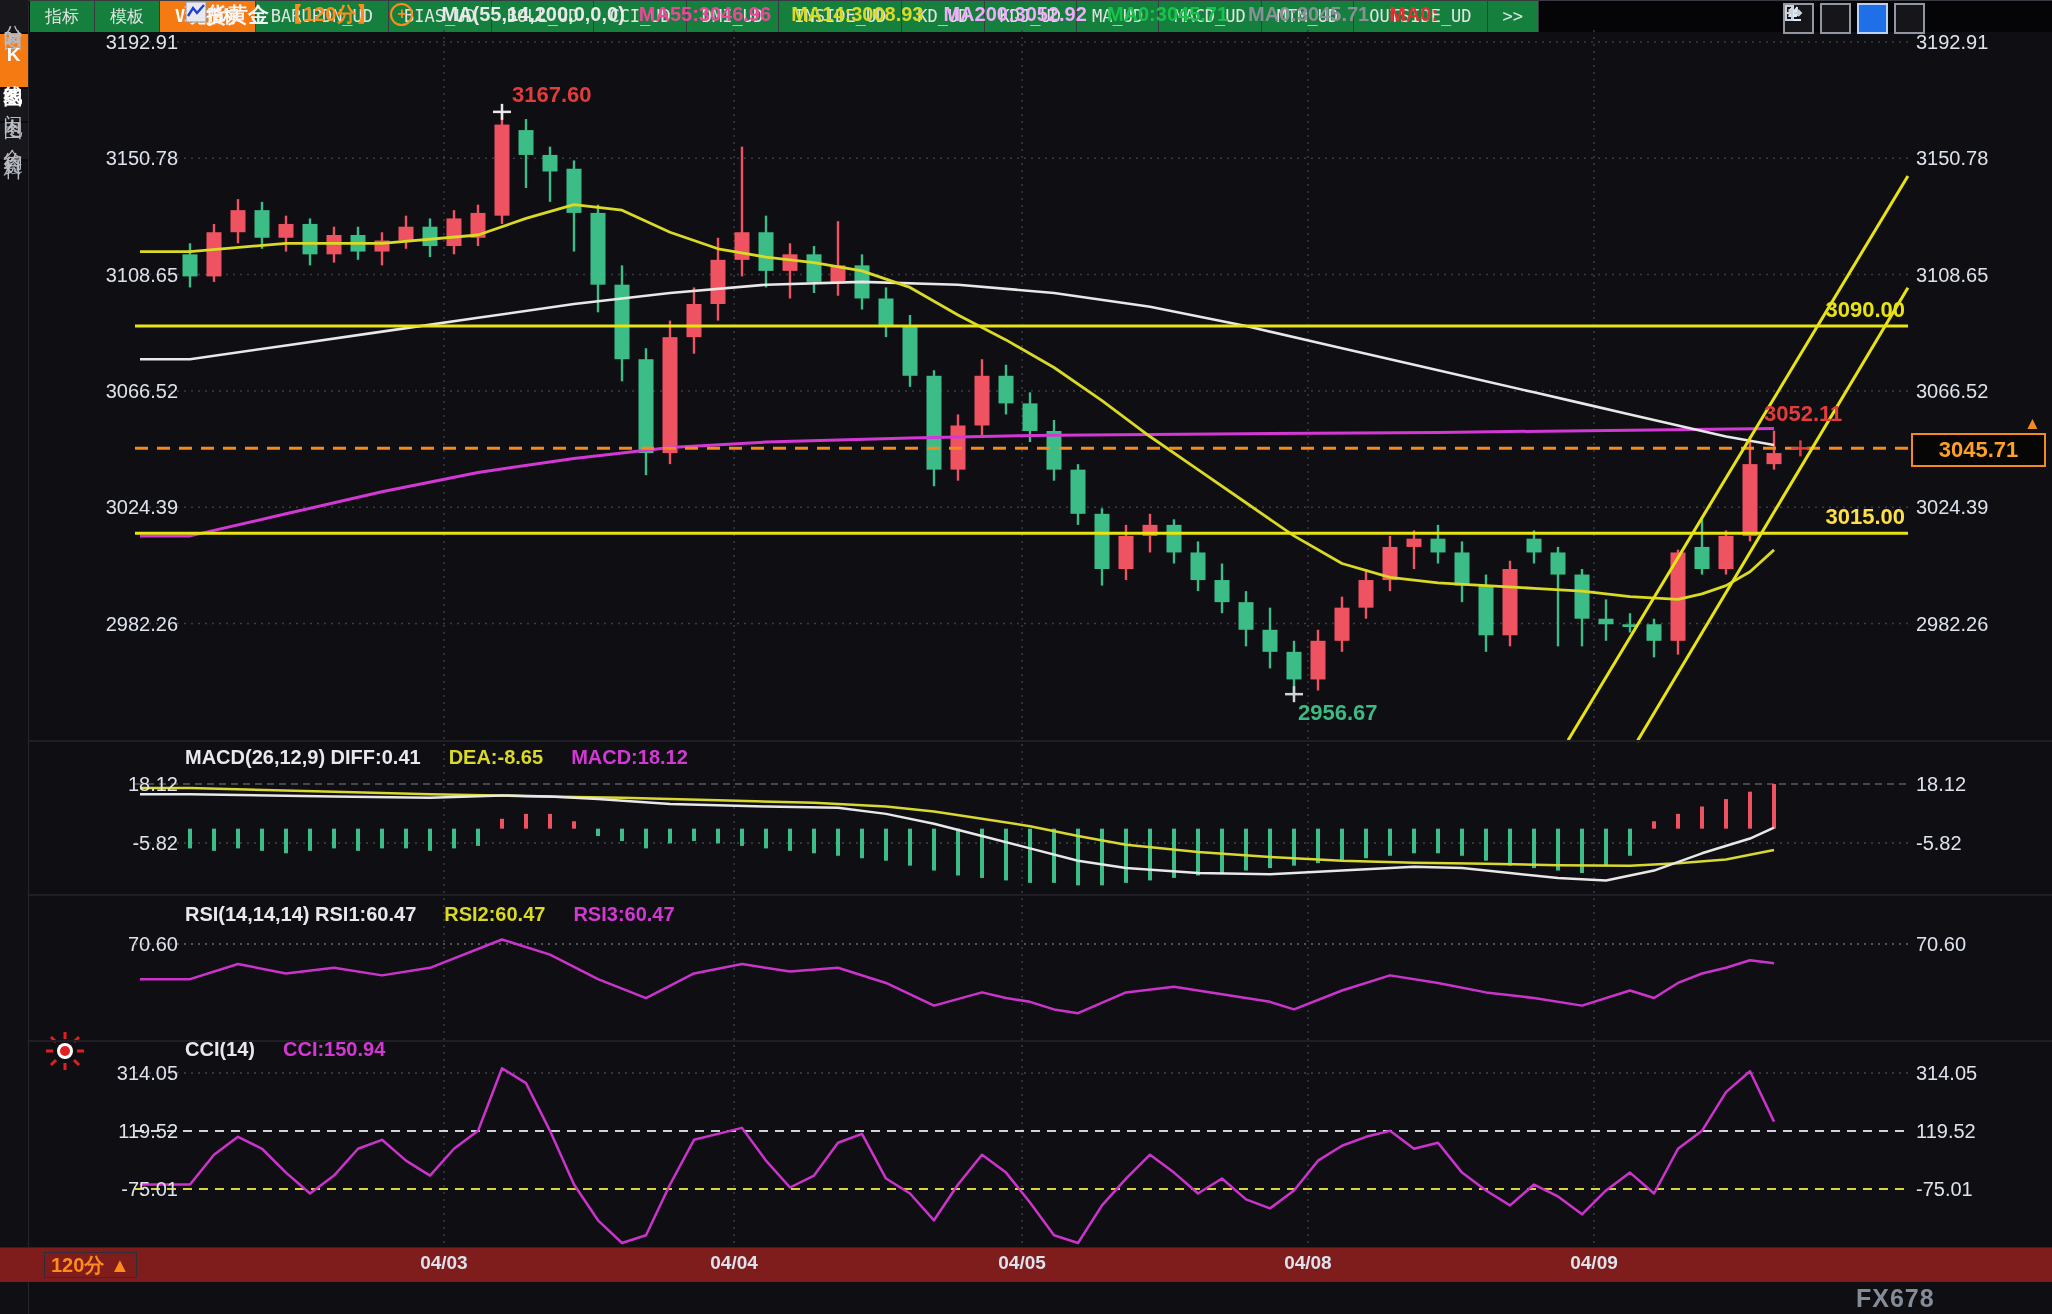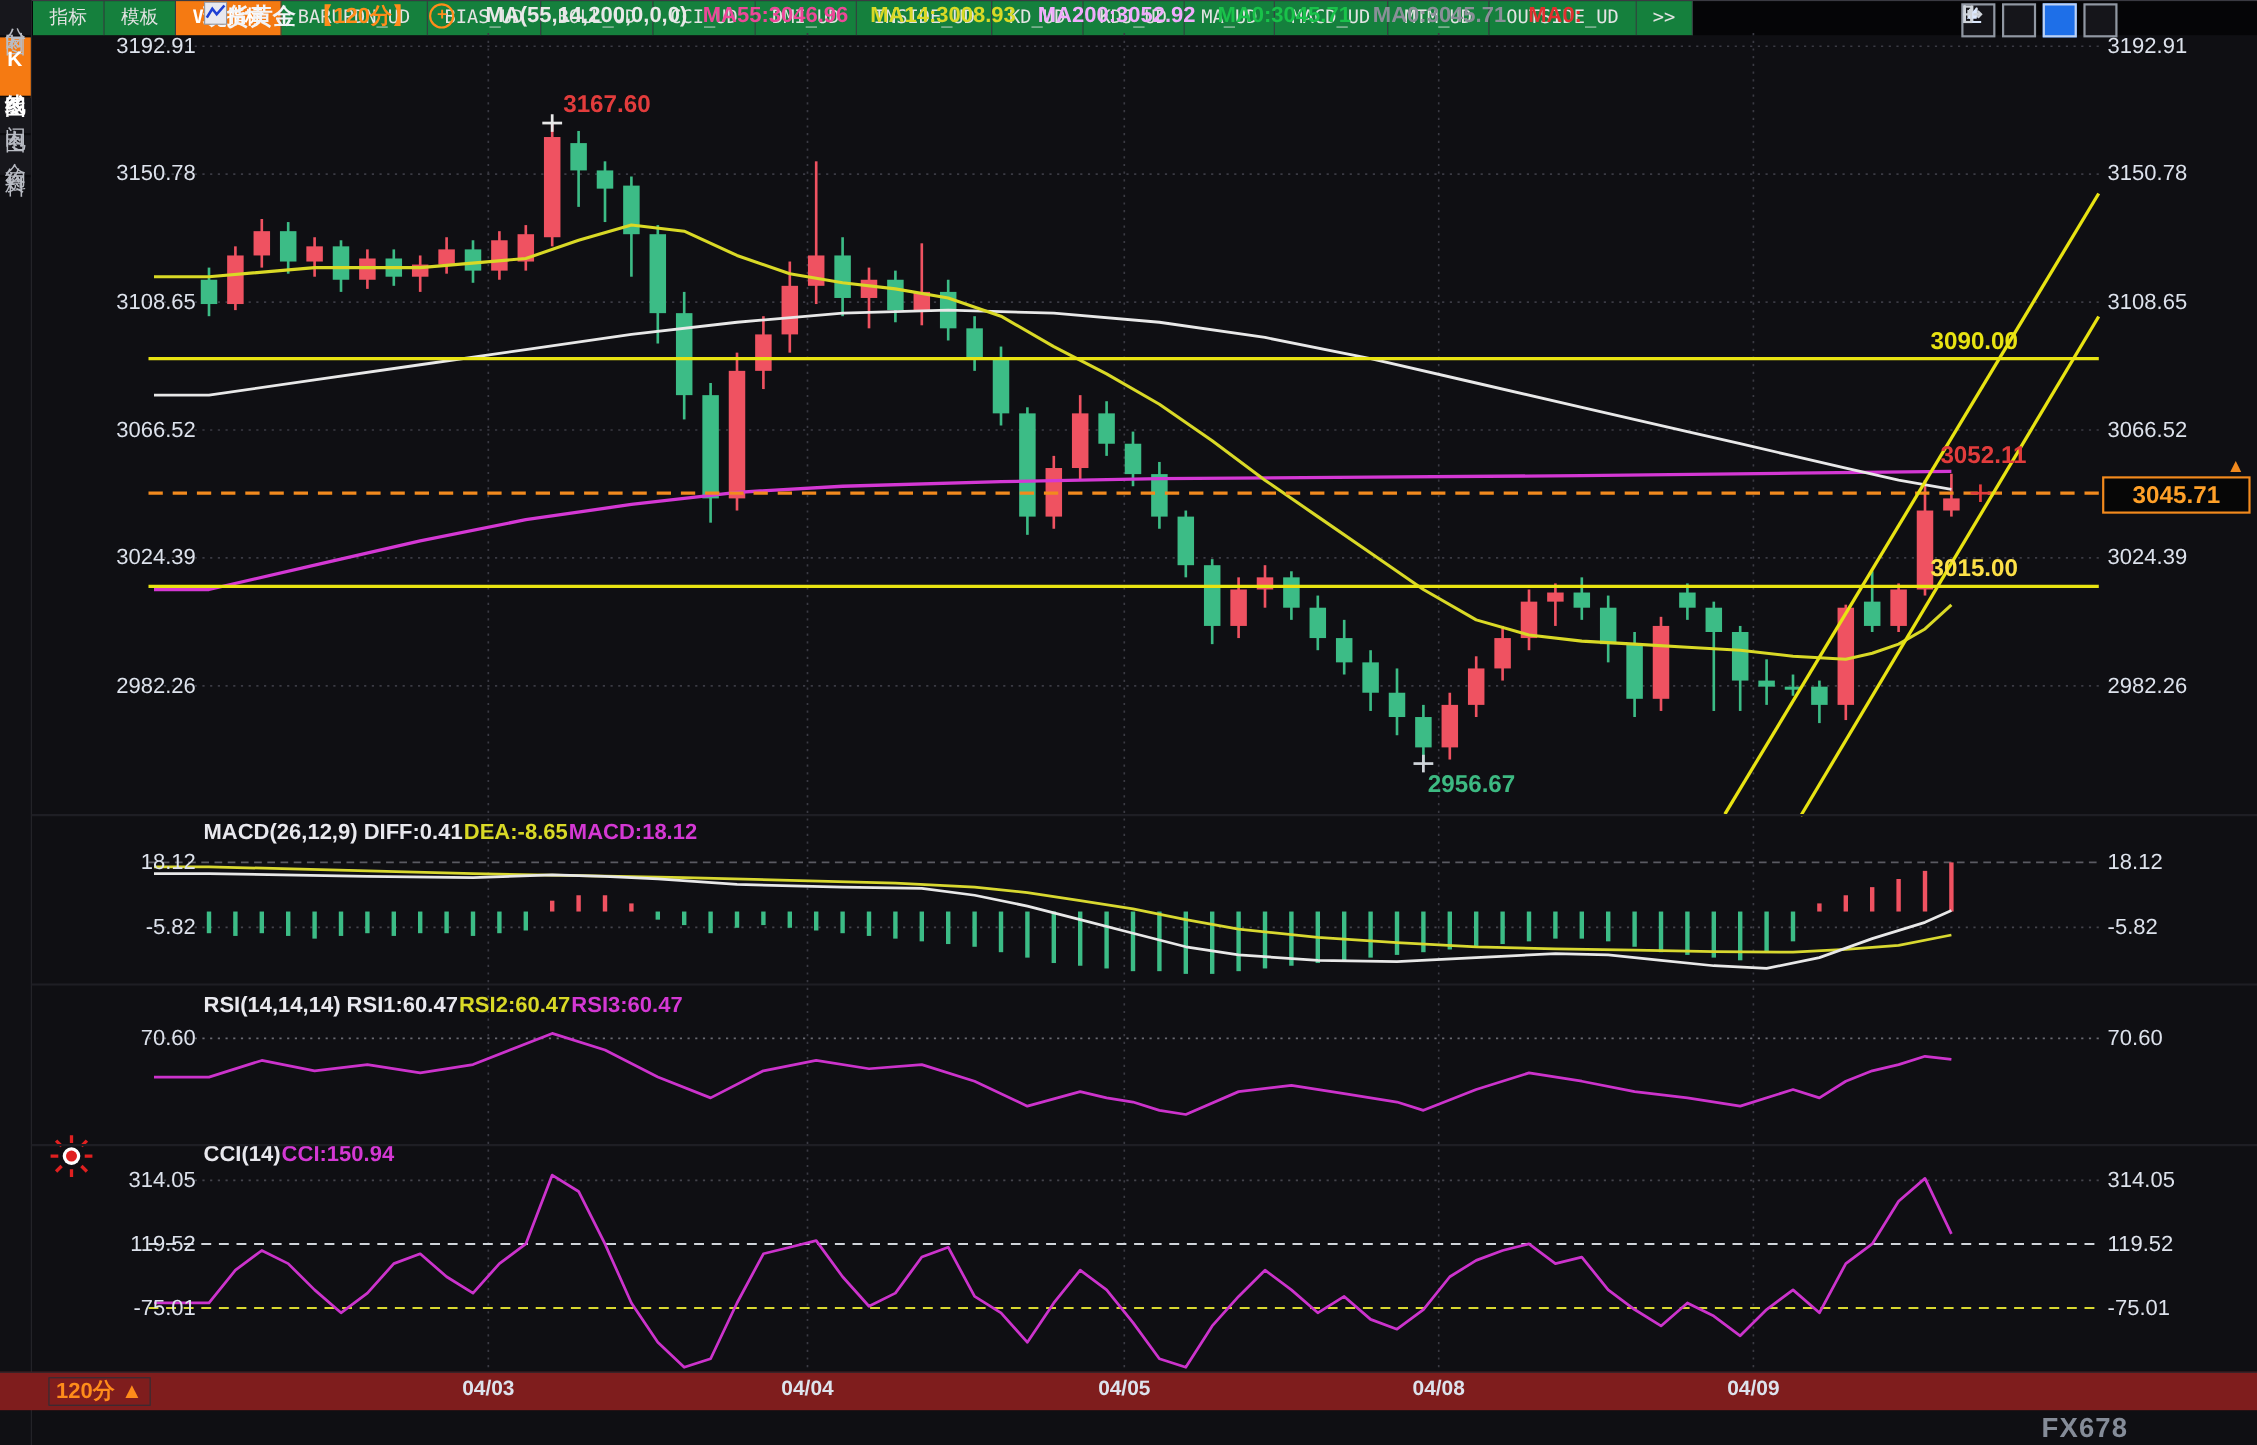--- a/index.html
+++ b/index.html
@@ -21,24 +21,24 @@
   
   #toolbar{left:1783px;top:3px;display:flex;gap:6px;}
   .tool-btn{width:27px;height:27px;border:2px solid #9097a2;background:#15151a;display:flex;
     align-items:center;justify-content:center;cursor:pointer;}
   .tool-btn.active{background:#1e6fe8;border-color:#bcd2f5;}
   
   .tick{position:absolute;font-size:20px;font-weight:400;color:#dde2ec;height:26px;line-height:26px;}
   .tick.left{left:58px;width:120px;text-align:right;}
   .tick.right{left:1916px;width:130px;text-align:left;}
   
-  .panel-header{position:absolute;left:185px;display:flex;gap:1px;font-size:20px;font-weight:600;white-space:nowrap;}
+  .panel-header{position:absolute;left:185px;display:flex;gap:28px;font-size:20px;font-weight:600;white-space:nowrap;}
   
   .anno{position:absolute;font-size:22px;font-weight:bold;white-space:nowrap;}
-  .level-label{position:absolute;font-size:22px;font-weight:bold;width:150px;text-align:left;white-space:nowrap;}
+  .level-label{position:absolute;font-size:22px;font-weight:bold;width:150px;text-align:right;white-space:nowrap;}
   
   #price-badge{left:1911px;top:433px;width:131px;height:30px;border:2px solid #f28a1e;background:rgba(5,5,5,.9);
     color:#ffa028;font-size:22px;font-weight:bold;text-align:center;line-height:30px;}
   #badge-arrow{left:2024px;top:414px;color:#f28a1e;font-size:17px;}
   
   .hsep{position:absolute;left:29px;width:2023px;height:2px;background:#1e1e24;}
   
   #date-row{left:0;top:1247px;width:2052px;height:34px;background:#7f1d1d;border-top:1px solid #26262c;}
   #interval-label{position:absolute;left:44px;top:4px;color:#ff8c1a;font-size:20px;font-weight:bold;
     border:1px solid #2e2e36;padding:0 6px;line-height:24px;cursor:pointer;}

